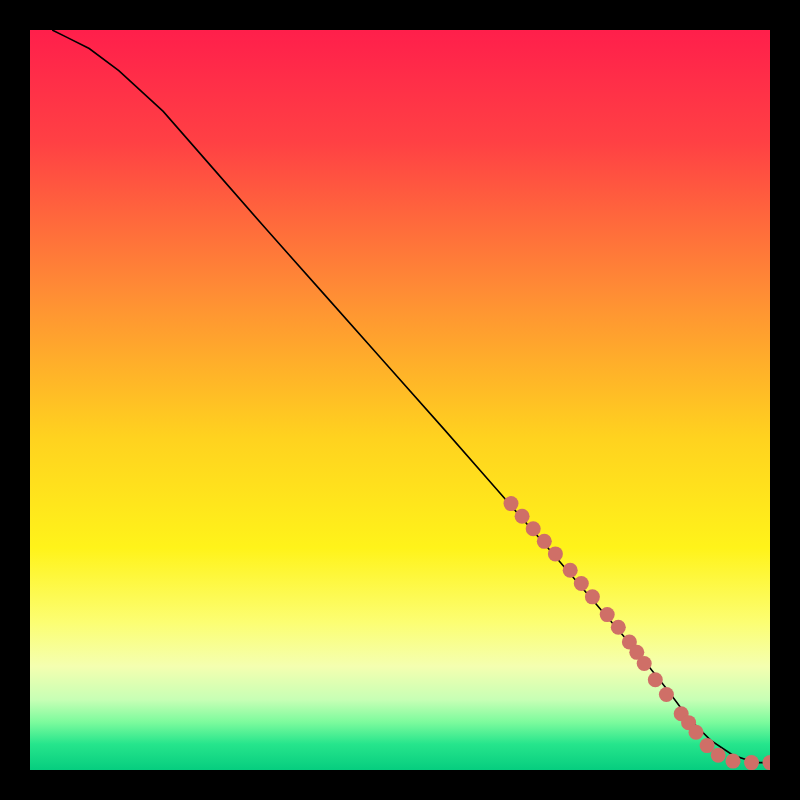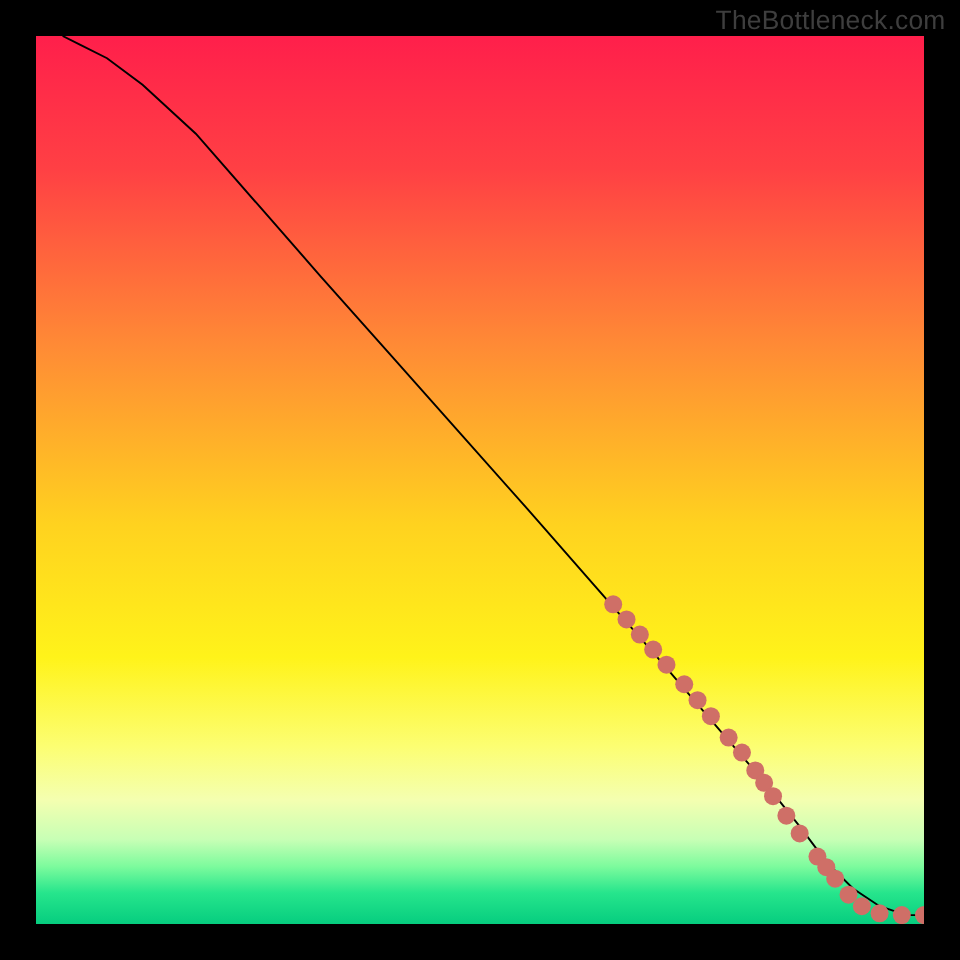--- a/index.html
+++ b/index.html
@@ -33,21 +33,20 @@
     top: 30px;
     width: 740px;
     height: 740px;
   }
   svg { display: block; }
 </style>
 </head>
 <body>
 
 <div class="frame">
-  <div class="watermark">TheBottleneck.com</div>
 
   <div class="plot">
     <svg id="chart-svg" width="740" height="740" viewBox="0 0 740 740">
       <defs>
         <linearGradient id="bg-grad" x1="0" y1="0" x2="0" y2="1">
             <stop offset="0.00%" stop-color="#ff1f4b"></stop>
             <stop offset="15.00%" stop-color="#ff4044"></stop>
             <stop offset="35.00%" stop-color="#ff8b35"></stop>
             <stop offset="55.00%" stop-color="#ffd21f"></stop>
             <stop offset="70.00%" stop-color="#fff31a"></stop>

